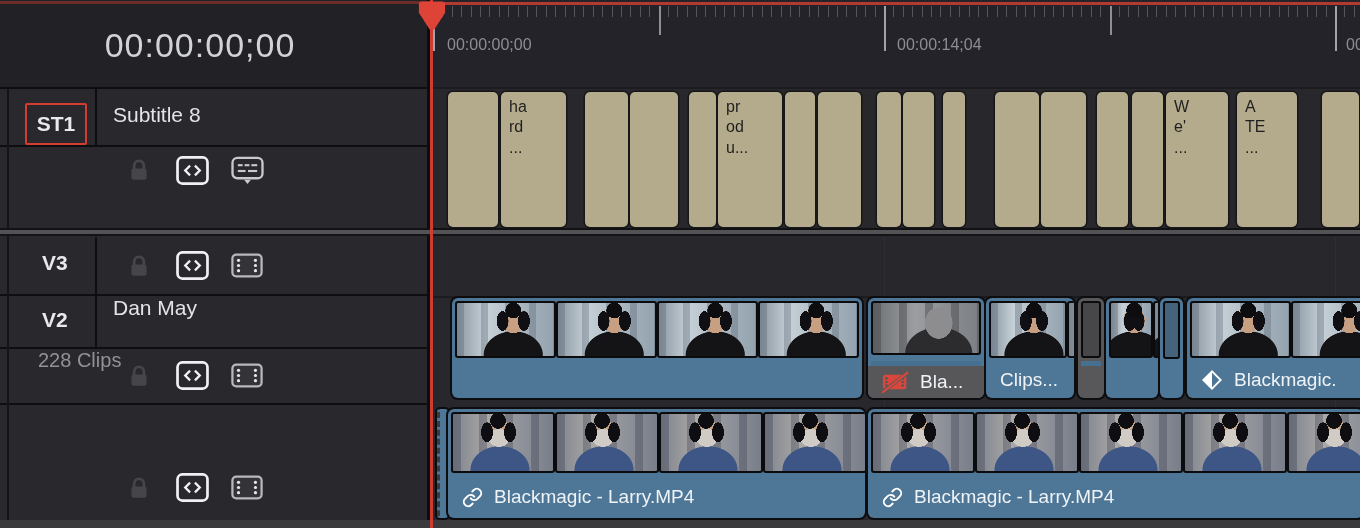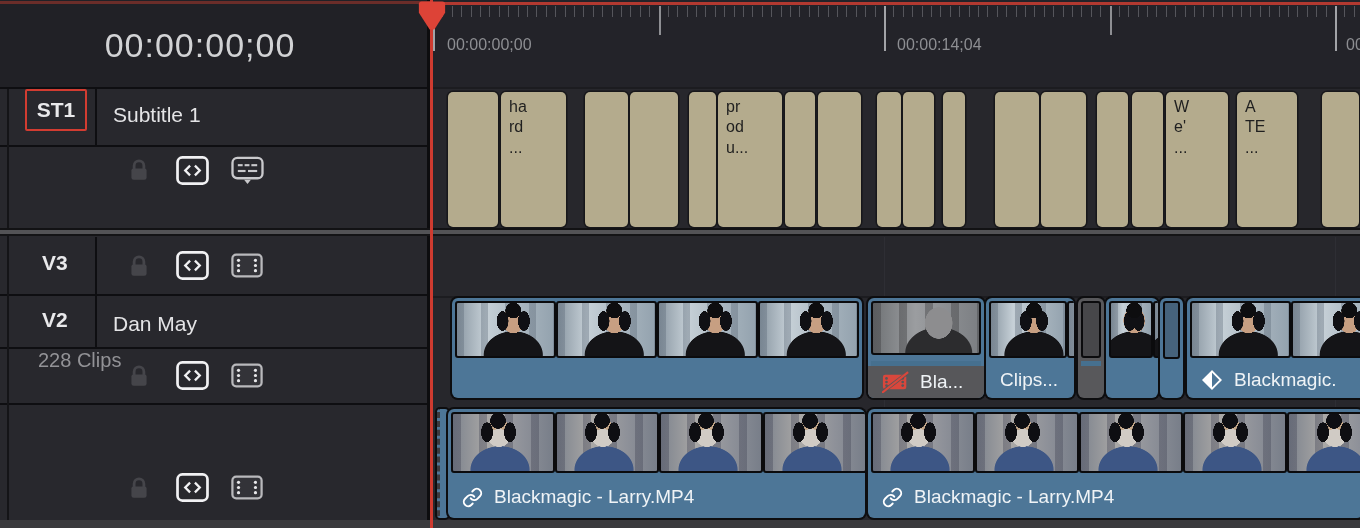--- a/index.html
+++ b/index.html
@@ -351,22 +351,22 @@
       </div>
   </div>
 
   <div id="left-panel">
     <div id="viewer-header">
       <div id="viewer-timecode">00:00:00;00</div>
     </div>
 
     <div class="trow row-border" style="top:89px;height:56px">
       <div class="col-div"></div>
-      <div class="badge-box" style="left:25px;top:0;width:58px;height:38px">ST1</div>
-      <div class="tname" style="top:14px">Subtitle 1</div>
+      <div class="badge-box" style="left:25px;top:14px;width:58px;height:38px">ST1</div>
+      <div class="tname" style="top:14px">Subtitle 8</div>
     </div>
 
     <div class="trow" style="top:147px;height:81px">
       <div class="icn" style="left:126px;top:10px">
         <svg width="26" height="26" viewBox="0 0 24 24">
             <path d="M7.5 11V8a4.5 4.5 0 0 1 9 0v3" fill="none" stroke="#45454a" stroke-width="2.6"></path>
             <rect x="5" y="10.5" width="14" height="10.5" rx="2" fill="#45454a"></rect>
           </svg>
       </div>
       <div class="icn" style="left:176px;top:9px">
@@ -417,21 +417,21 @@
               <circle cx="26" cy="13" r="1.7"></circle>
               <circle cx="26" cy="18.5" r="1.7"></circle>
             </g>
           </svg>
       </div>
     </div>
 
     <div class="trow row-border" style="top:296px;height:51px">
       <div class="col-div"></div>
       <div class="badge" style="left:42px;top:12px">V2</div>
-      <div class="tname" style="top:16px">Dan May</div>
+      <div class="tname" style="top:0">Dan May</div>
     </div>
 
     <div class="trow row-border" style="top:349px;height:54px">
       <div class="icn" style="left:126px;top:14px">
         <svg width="26" height="26" viewBox="0 0 24 24">
             <path d="M7.5 11V8a4.5 4.5 0 0 1 9 0v3" fill="none" stroke="#45454a" stroke-width="2.6"></path>
             <rect x="5" y="10.5" width="14" height="10.5" rx="2" fill="#45454a"></rect>
           </svg>
       </div>
       <div class="icn" style="left:176px;top:12px">

